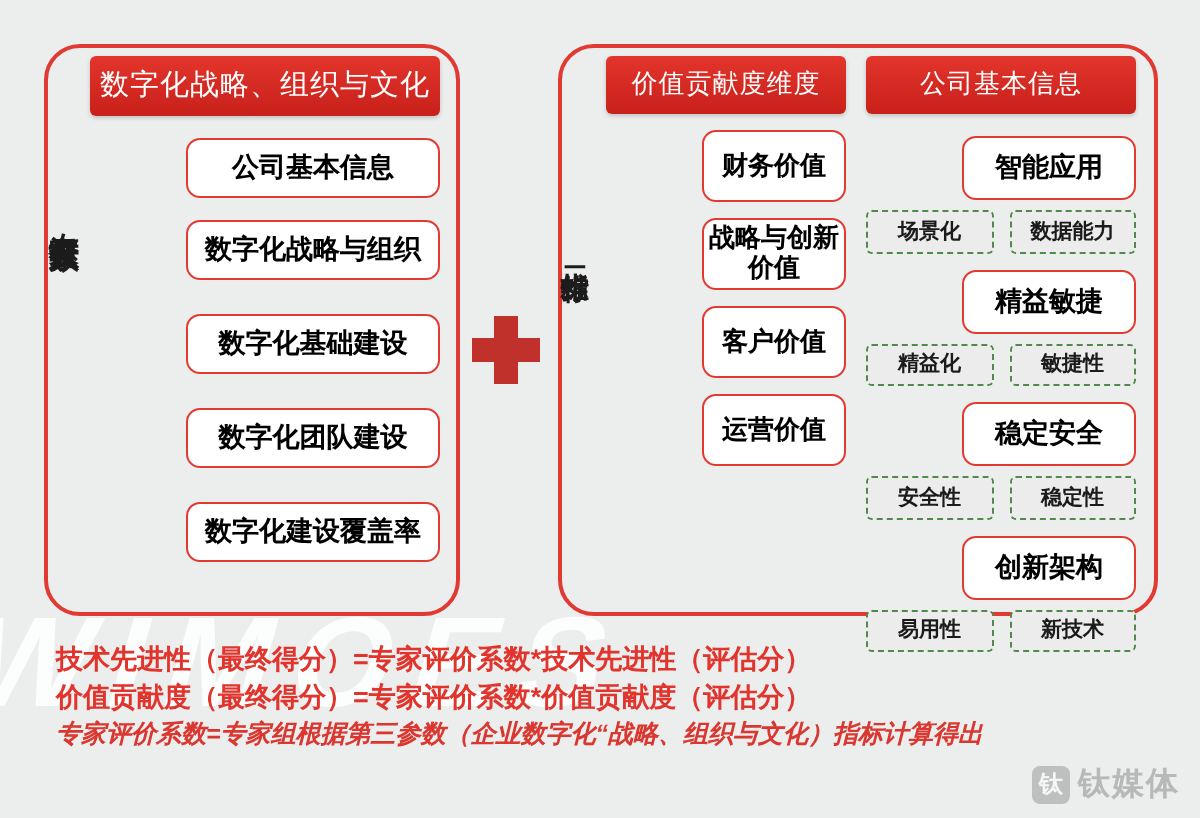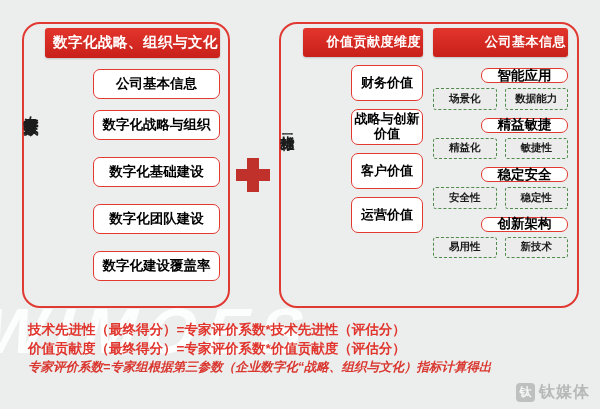--- a/index.html
+++ b/index.html
@@ -69,22 +69,22 @@
   
   .column { position: absolute; }
   #col-a { left: 45px;  top: 28px; width: 175px; }
   #col-b { left: 303px; top: 28px; width: 120px; }
   #col-c { left: 433px; top: 28px; width: 135px; }
 
   
   .header-chip {
     background: linear-gradient(180deg,#e2352c 0%, #c8201a 100%);
     color: #ffffff;
-    font-weight: bold;
-    text-align: right;
+    font-weight: normal;
+    text-align: center;
     border-radius: 3px;
     box-sizing: border-box;
     box-shadow: 0 1px 2px rgba(0,0,0,0.18);
     white-space: nowrap;
   }
   #col-a .header-chip { font-size: 14.5px; padding: 5px 2px 6px; letter-spacing: 0.5px; }
   #col-b .header-chip { font-size: 13px;   padding: 5px 2px 6px; letter-spacing: 0.5px; }
   #col-c .header-chip { font-size: 13px;   padding: 5px 2px 6px; letter-spacing: 0.5px; }
 
   
@@ -97,21 +97,21 @@
     text-align: center;
     box-sizing: border-box;
     display: flex;
     align-items: center;
     justify-content: center;
     line-height: 1.12;
     margin-left: 48px;
   }
   #col-a .item-box { font-size: 13.5px; height: 30px; margin-top: 11px; }
   #col-b .item-box { font-size: 13px;   height: 36px; margin-top: 8px; }
-  #col-c .item-box { font-size: 13.5px; height: 15px; margin-top: 8px; }
+  #col-c .item-box { font-size: 13.5px; height: 32px; margin-top: 8px; }
   #col-c .item-box.first { margin-top: 11px; }
 
   
   #col-a .item-box.gap-lg { margin-top: 17px; }
 
   
   .sub-row {
     display: flex;
     gap: 8px;
     margin-top: 5px;

